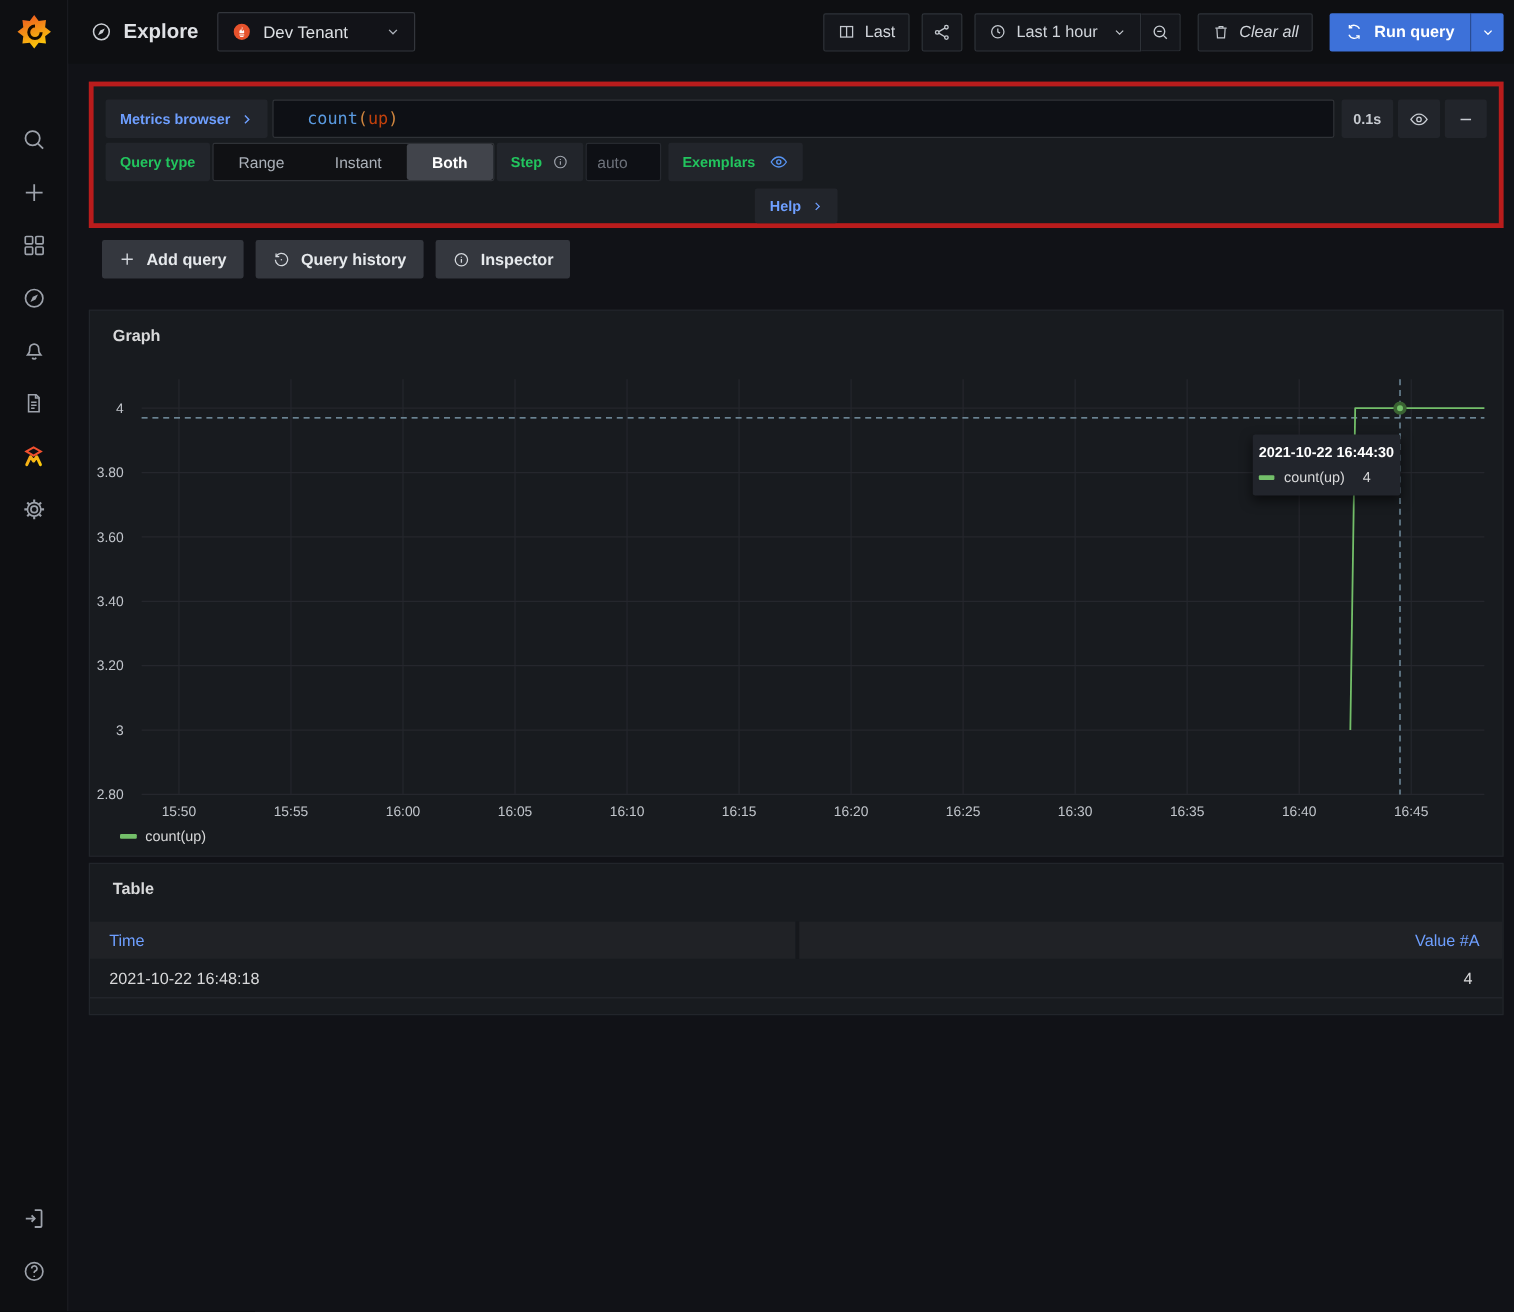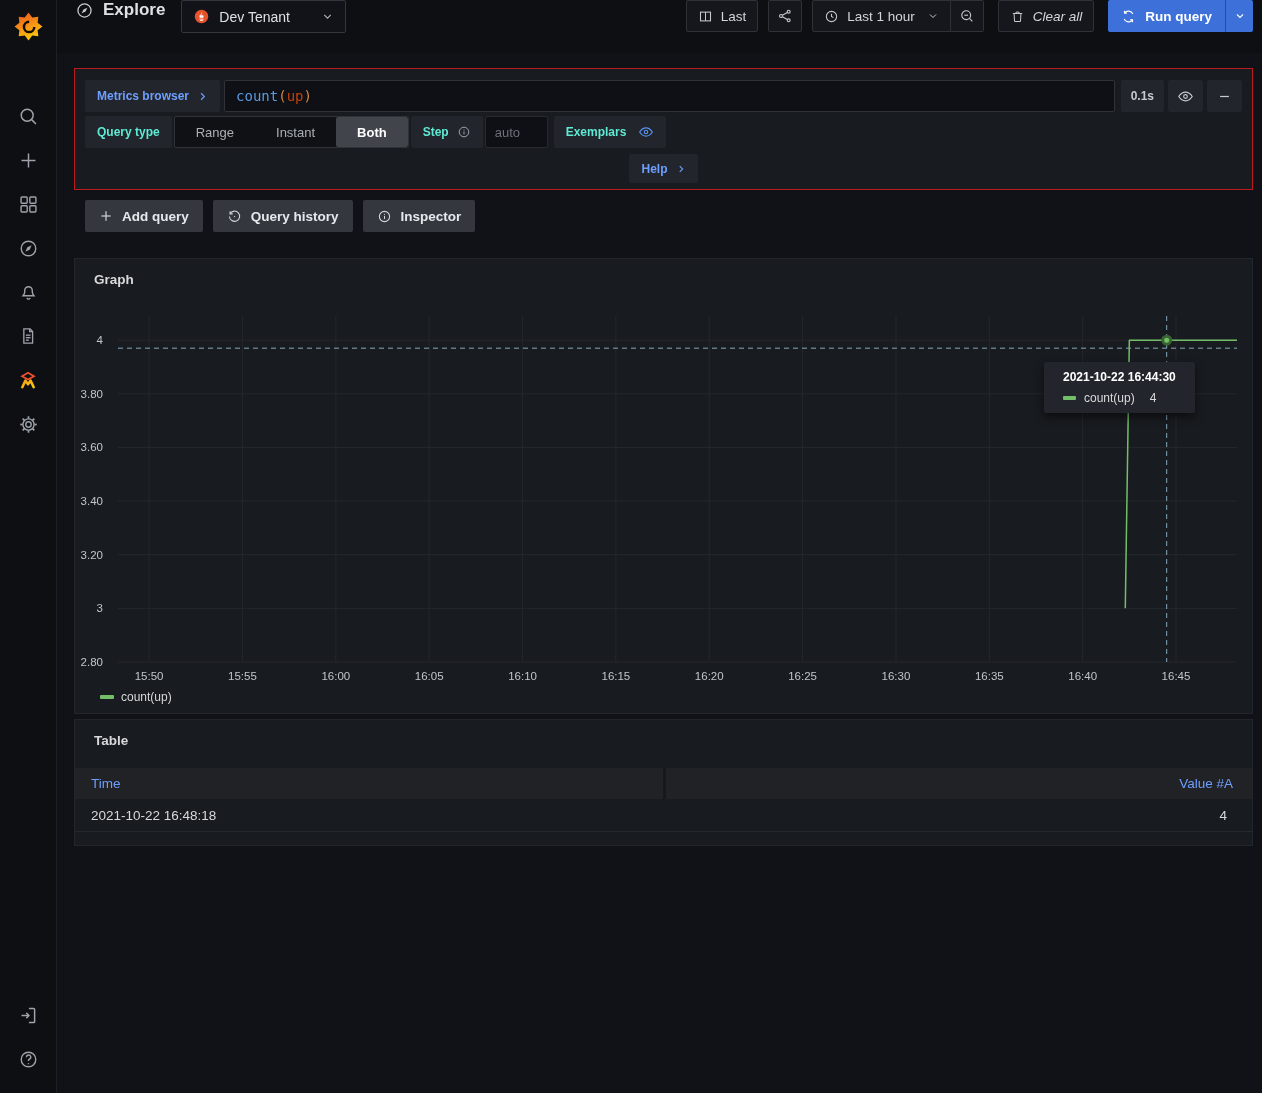--- a/index.html
+++ b/index.html
@@ -7,44 +7,44 @@
   body { font-family:"Liberation Sans", sans-serif; }
   .app { position:relative; width:1262px; height:1093px; background:#111217; color:#d8d9da; overflow:hidden; }
 
   
   .sidebar { position:absolute; left:0; top:0; width:57px; height:1093px; background:#0e0f12; border-right:1px solid #1d1f24; }
   .side-item { position:absolute; left:8px; width:40px; height:40px; display:flex; align-items:center; justify-content:center; color:#9da2ab; cursor:pointer; }
   .side-item svg { display:block; }
   .logo-item { top:6px; }
 
   
-  .topbar { position:absolute; left:57px; top:0; width:1205px; height:53px; background:#0e0f12; display:flex; align-items:flex-start; padding:0 9px 0 18px; }
+  .topbar { position:absolute; left:57px; top:0; width:1205px; height:53px; background:#0e0f12; display:flex; align-items:center; padding:0 9px 0 18px; }
   .explore-head { display:flex; align-items:center; gap:9px; font-size:17px; font-weight:700; color:#dfe1e5; }
   .explore-head svg { color:#c9cdd3; }
   .ds-picker { margin-left:16px; width:165px; height:33px; border:1px solid #33363c; border-radius:2px; display:flex; align-items:center; gap:9px; padding:0 11px; font-size:14px; font-weight:500; color:#dde0e4; cursor:pointer; background:#121318; }
   .ds-picker .chev { margin-left:auto; color:#aeb3bb; }
   .topbar-right { margin-left:auto; display:flex; align-items:center; }
   .tb-btn { height:32px; border:1px solid #2e3238; border-radius:2px; background:#15171c; display:flex; align-items:center; gap:8px; padding:0 11px; font-size:13.5px; font-weight:500; color:#d2d6dc; cursor:pointer; white-space:nowrap; }
   .tb-btn svg { color:#c4c9cf; }
   .icon-only { padding:0 8px; }
   .mr10 { margin-right:10px; } .mr14 { margin-right:14px;font-style:italic; }
   .tb-group { display:flex; margin-right:14px; }
   .tb-group .tb-btn:first-child { border-radius:2px 0 0 2px; }
   .tb-group .tb-btn:last-child { border-radius:0 2px 2px 0; border-left:none; }
   .run-query { display:flex; height:32px; border-radius:2px; overflow:hidden; background:#3d71d9; color:#ffffff; cursor:pointer; }
   .rq-main { display:flex; align-items:center; gap:9px; padding:0 13px; font-size:13.5px; font-weight:600; }
   .rq-chev { width:28px; display:flex; align-items:center; justify-content:center; border-left:1px solid rgba(0,0,0,0.32); }
 
   
-  .query-panel { position:absolute; left:74px; top:68px; width:1179px; height:122px; background:#181b1f; border:1px solid #b91c1c; padding:11px 10px; }
+  .query-panel { position:absolute; left:74px; top:68px; width:1179px; height:122px; background:#181b1f; border:4px solid #b91c1c; padding:11px 10px; }
   .q-row { display:flex; align-items:center; }
-  .chip { height:32px; background:#22252b; border-radius:2px; display:flex; align-items:center; gap:8px; padding:0 12px; font-size:12px; font-weight:700; color:#5eead4; white-space:nowrap; }
+  .chip { height:32px; background:#22252b; border-radius:2px; display:flex; align-items:center; gap:8px; padding:0 12px; font-size:12px; font-weight:700; color:#22c55e; white-space:nowrap; }
   .chip.link { color:#6e9fff; cursor:pointer; }
   .chip .chev-r { color:#6e9fff; }
-  .code-input { flex:1; height:32px; margin-left:4px; background:#0e1015; border:1px solid #2f3237; border-radius:2px; display:flex; align-items:center; padding:0 11px; font-family:"DejaVu Sans Mono", monospace; font-size:14px; cursor:text; }
+  .code-input { flex:1; height:32px; margin-left:4px; background:#0e1015; border:1px solid #2f3237; border-radius:2px; display:flex; align-items:center; padding:0 28px; font-family:"DejaVu Sans Mono", monospace; font-size:14px; cursor:text; }
   .tok-fn { color:#5a9ae0; } .tok-paren { color:#d0863f; } .tok-arg { color:#c2410c; }
   .elapsed { height:32px; margin-left:6px; background:#22252b; border-radius:2px; display:flex; align-items:center; padding:0 10px; font-size:12px; font-weight:700; color:#c7cbd1; }
   .sq-btn { width:35px; height:32px; margin-left:4px; background:#22252b; border-radius:2px; display:flex; align-items:center; justify-content:center; color:#c7cbd1; cursor:pointer; }
   .row2 { margin-top:4px; }
   .seg-group { display:flex; align-items:stretch; height:32px; margin-left:2px; border:1px solid #2f3237; border-radius:2px; background:#101114; overflow:hidden; }
   .seg { display:flex; align-items:center; padding:0 21px; font-size:13px; color:#aab0b8; cursor:pointer; }
   .seg.selected { background:#41444b; color:#ffffff; font-weight:600; border-radius:2px; }
   .ml2 { margin-left:2px; } .ml6 { margin-left:6px;text-align:center; }
   .step-input { width:63px; height:32px; margin-left:2px; background:#0e1015; border:1px solid #26292f; border-radius:2px; color:#dcdee2; font-size:13px; padding:0 9px; font-family:"Liberation Sans", sans-serif; }
   .step-input::placeholder { color:#6c717a; }
@@ -52,21 +52,21 @@
   .help-chip { height:29px; }
   
   .actions-row { position:absolute; left:85px; top:200px; display:flex; gap:10px; }
   .sec-btn { height:32px; background:#34373e; border-radius:2px; display:flex; align-items:center; gap:9px; padding:0 14px; font-size:13.5px; font-weight:600; color:#e6e9ec; cursor:pointer; }
   .sec-btn svg { color:#d4d8dd; }
 
   
   .graph-panel { position:absolute; left:74px; top:258px; width:1179px; height:456px; background:#181b1f; border:1px solid #22252b; }
   .panel-title { position:absolute; left:19px; top:13px; font-size:13.5px; font-weight:700; color:#d8d9da; }
   #graph-svg { position:absolute; left:0; top:0; }
-  .graph-tooltip { position:absolute; left:969px; top:103px; background:#22252c; border-radius:2px; box-shadow:0 4px 10px rgba(0,0,0,0.55); padding:8px 19px; font-size:12px; z-index:5; white-space:nowrap; }
+  .graph-tooltip { position:absolute; left:969px; top:103px; background:#22252c; border-radius:2px; box-shadow:0 4px 10px rgba(0,0,0,0.55); padding:8px 5px; font-size:12px; z-index:5; white-space:nowrap; }
   .tt-time { font-weight:700; color:#ffffff; }
   .tt-row { display:flex; align-items:center; margin-top:7px; color:#d8d9da; }
   .tt-swatch { width:13px; height:4px; border-radius:1px; margin-right:8px; }
   .tt-value { margin-left:15px; }
   .legend { position:absolute; left:25px; top:431px; display:flex; align-items:center; gap:7px; font-size:12px; color:#d8d9da; cursor:pointer; }
   .legend-swatch { width:14px; height:4px; border-radius:1px; }
 
   
   .table-panel { position:absolute; left:74px; top:719px; width:1179px; height:127px; background:#181b1f; border:1px solid #22252b; }
   .thead { position:absolute; left:0; top:48px; width:1177px; height:31px; display:flex; }

